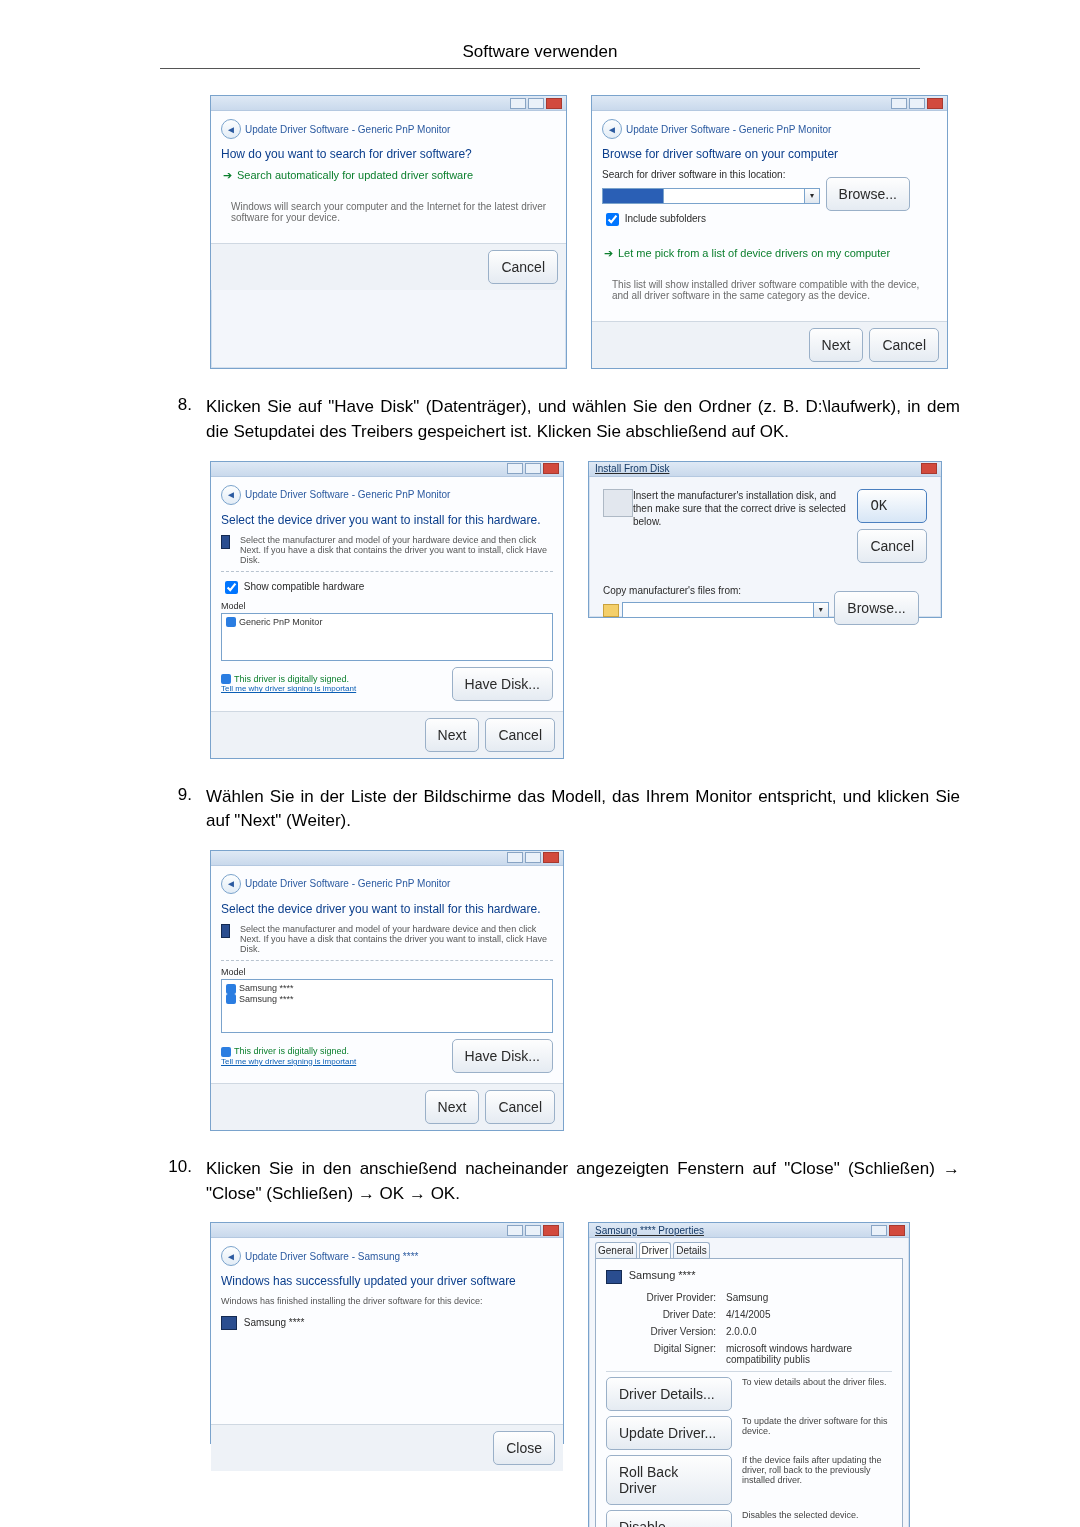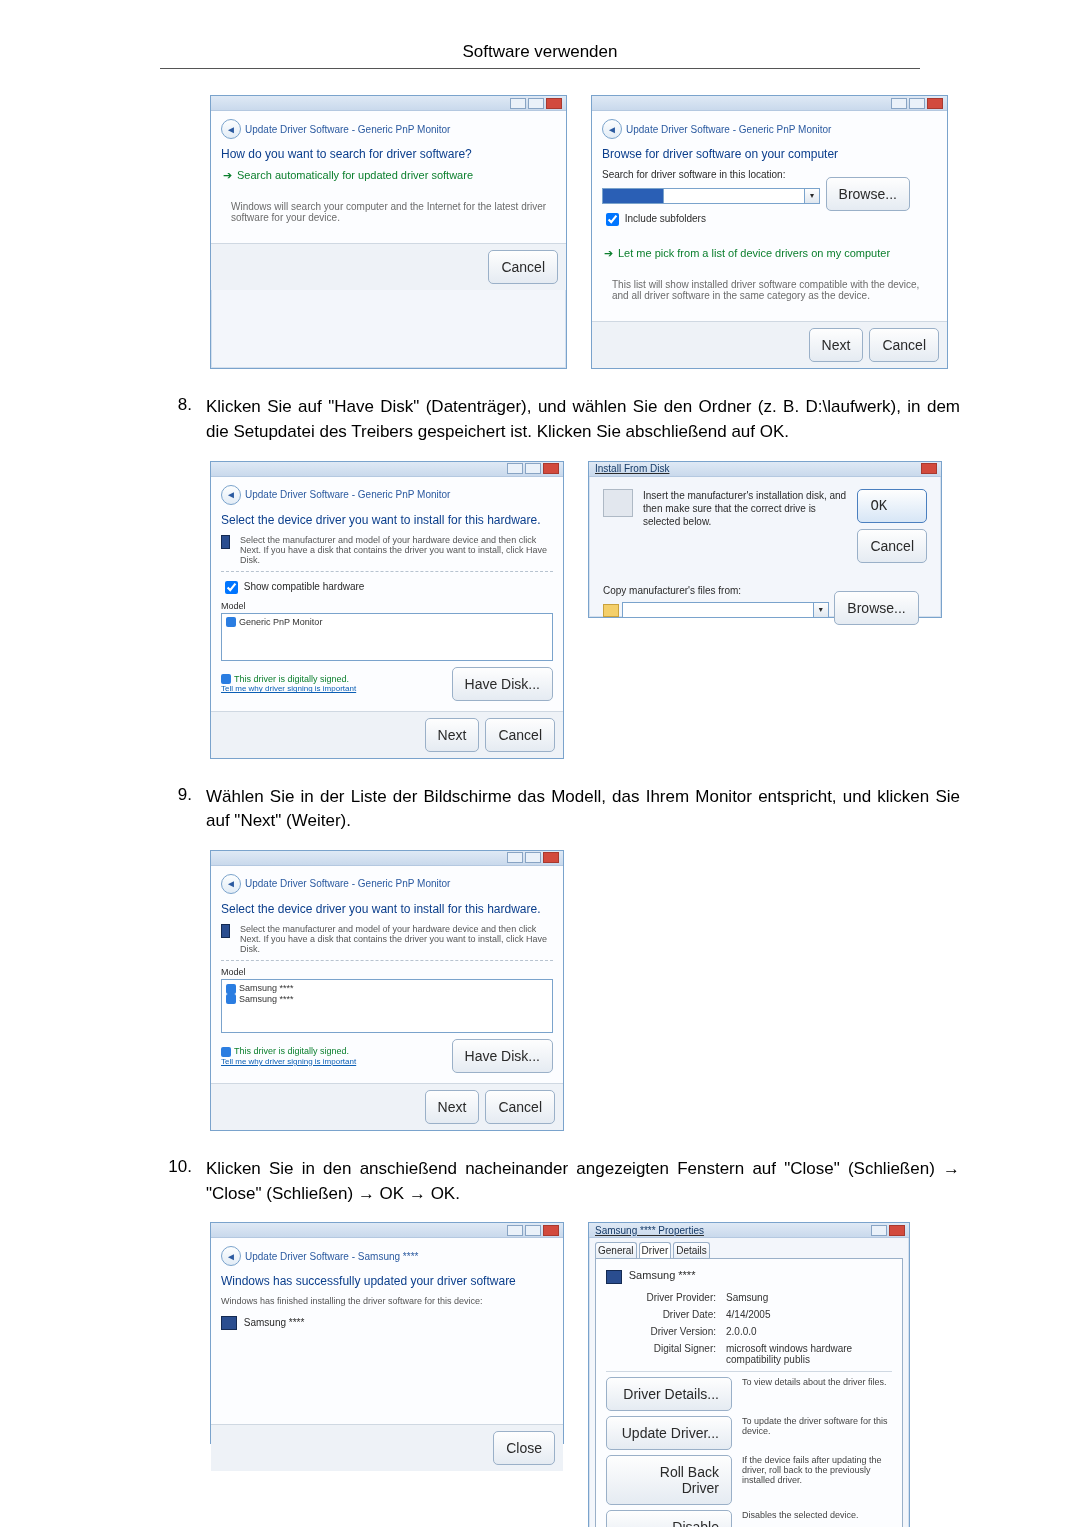--- a/index.html
+++ b/index.html
@@ -147,41 +147,41 @@
   }
   .listbox .li-row { font-size: 9px; color: #333; }
   .shield { display: inline-block; width: 10px; height: 10px; background: #2a7de1; border-radius: 2px; margin-right: 3px; vertical-align: middle; }
   .divider-dot { border-top: 1px dashed #b7c3d0; margin: 6px 0; }
   .signed-note { display: flex; justify-content: space-between; align-items: center; margin-top: 6px; }
   .signed-note .left { color: #0b7f2d; font-size: 9px; }
   .signed-note .left .link { color: #0b5fb5; text-decoration: underline; display: block; font-size: 8px; }
   .have-disk-btn { }
   
   .ifd-body { padding: 12px 14px 14px 14px; }
-  .ifd-row { display: flex; gap: 10px; }
+  .ifd-row { display: flex; }
   .ifd-icon { width: 28px; height: 26px; background: #e2e7ee; border: 1px solid #aeb9c5; }
   .ifd-text { flex: 1; font-size: 10px; line-height: 1.3; }
   .ifd-btns { display: flex; flex-direction: column; gap: 6px; }
   
   .tab-strip { display: flex; gap: 2px; padding: 0 6px; margin-top: 4px; }
   .tab {
     border: 1px solid #9ab0c8; border-bottom: none;
     padding: 2px 2px; font-size: 10px;
     background: linear-gradient(#fcfdff,#e8eef5);
     border-top-left-radius: 3px; border-top-right-radius: 3px;
   }
   .tab.active { background: #fff; }
   .prop-body {
     border: 1px solid #9ab0c8; margin: 0 6px 6px 6px; padding: 10px 10px 6px 10px; background: #fcfdff;
   }
   .prop-row { display: flex; gap: 10px; margin-bottom: 6px; font-size: 10px; }
   .prop-row .lbl { width: 110px; text-align: right; color: #333; }
   .prop-row .val { flex: 1; color: #333; }
   .prop-btnrow { display: flex; gap: 10px; margin: 5px 0; align-items: flex-start; }
-  .prop-btnrow .btn { width: 100px; text-align: right; }
+  .prop-btnrow .btn { width: 100px; text-align: left; }
   .prop-btnrow .desc { flex: 1; font-size: 9px; color: #444; }
   .page-number {
     position: absolute; bottom: 22px; left: 0; width: 100%; text-align: center; font-size: 15px;
   }
   .mon-icon {
     display: inline-block; width: 14px; height: 12px; background: #2a4d8f; border: 1px solid #142a52; vertical-align: middle; margin-right: 4px;
   }
   .folder-ic {
     display:inline-block; width:14px; height:11px; background:#f4cf6a; border:1px solid #caa23d; vertical-align:middle;
   }

